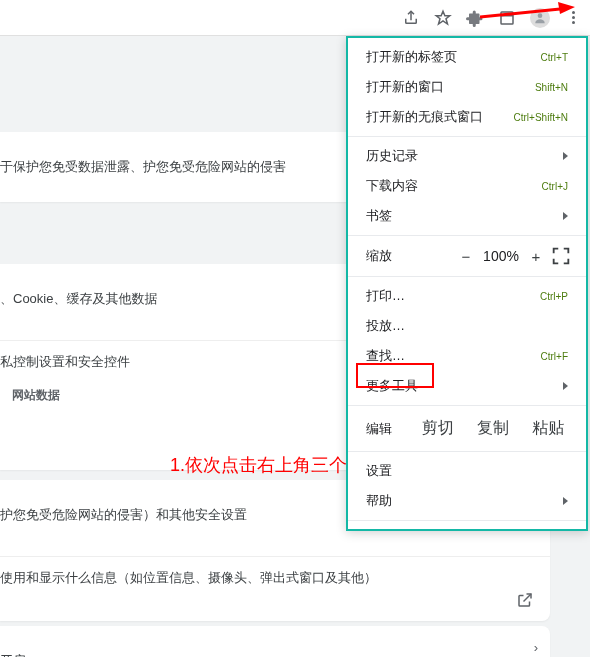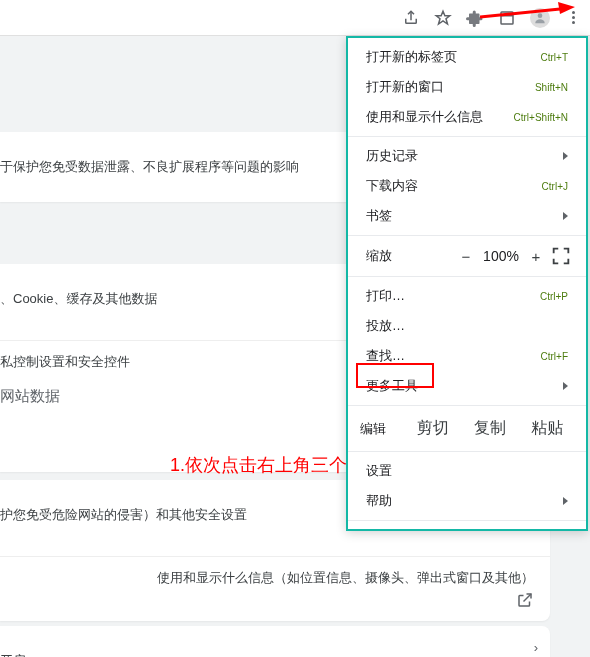--- a/index.html
+++ b/index.html
@@ -62,21 +62,21 @@
       left: 0;
       right: 40px;
       background: #fff;
       border-radius: 0 8px 8px 0;
       padding: 14px 0 14px 0;
       color: #3c4043;
       font-size: 13px;
       box-shadow: 0 1px 2px rgba(0,0,0,0.05);
     }
     .card .row { padding: 12px 16px 12px 0; }
-    .card .subtitle { color:#5f6368; font-size:15px; padding: 4px 16px 6px 0;}
+    .card .subtitle { color:#5f6368; font-size:12px; padding: 4px 16px 6px 12px; font-weight: bold;}
     .sep { border-top:1px solid #eee; }
     .open-icon{
       position:absolute; right:16px; bottom:12px;
       width:18px;height:18px;color:#5f6368;
     }
     .chev{
       position:absolute; right:12px; top:14px;
       color:#5f6368;
     }
     
@@ -112,21 +112,21 @@
       font-size:13px;gap:0;min-height:30px;
     }
     .zoom-row .lbl{ flex:0 0 auto; margin-right:auto;}
     .zoom-btn{
       width:24px;height:24px;display:flex;align-items:center;justify-content:center;
       color:#3c4043;cursor:pointer;font-size:15px;
     }
     .zoom-pct{width:46px;text-align:center;font-size:14px;}
     .fs-btn{width:22px;height:22px;cursor:pointer;color:#3c4043;margin-left:2px;}
     .edit-row{
-      display:flex;align-items:center;padding:4px 10px 4px 12px;
+      display:flex;align-items:center;padding:4px 10px 4px 18px;
       font-size:13px;gap:0;min-height:30px;
     }
     .edit-row .lbl{flex:0 0 auto;margin-right:18px;}
     .edit-row .act{flex:1;text-align:center;font-size:16px;color:#3c4043;cursor:pointer;padding:4px 0;}
     .highlight{
       position:absolute;
       border:2px solid #f00;
       pointer-events:none;
       z-index:20;
     }
@@ -181,32 +181,32 @@
   </div>
 </div>
 
 <svg class="arrow" viewBox="0 0 95 20">
   <line x1="0" y1="15" x2="80" y2="7" stroke="#f00" stroke-width="3"></line>
   <polygon points="95,5 78,0 80,12" fill="#f00"></polygon>
 </svg>
 
 <div class="bg">
   <div class="card" style="top:96px;">
-    <div class="row">于保护您免受数据泄露、不良扩展程序等问题的影响</div>
+    <div class="row">于保护您免受数据泄露、护您免受危险网站的侵害</div>
   </div>
   <div class="card" style="top:228px;padding-bottom:60px;">
     <div class="row">、Cookie、缓存及其他数据</div>
     <div class="row sep" style="margin-top:20px;">私控制设置和安全控件</div>
     <div class="subtitle">网站数据</div>
     <span class="chev" style="top:auto;bottom:14px;">›</span>
   </div>
   <div class="card" style="top:444px;padding-bottom:22px;">
     <div class="row">护您免受危险网站的侵害）和其他安全设置</div>
     <span class="chev">›</span>
-    <div class="row sep" style="margin-top:20px;text-align:right;">使用和显示什么信息（如位置信息、摄像头、弹出式窗口及其他）</div>
+    <div class="row sep" style="margin-top:20px;">使用和显示什么信息（如位置信息、摄像头、弹出式窗口及其他）</div>
     <div class="open-icon">
       <svg viewBox="0 0 24 24" fill="none" stroke="currentColor" stroke-width="2">
           <path d="M14 4h6v6"></path>
           <path d="M20 4L10 14"></path>
           <path d="M18 14v5a1 1 0 01-1 1H5a1 1 0 01-1-1V7a1 1 0 011-1h5"></path>
         </svg>
     </div>
   </div>
   <div class="card" style="top:590px;">
     <div class="row">开启</div>
@@ -219,21 +219,21 @@
 <div class="menu">
   <div class="menu-item">
     <span>打开新的标签页</span>
     <span class="short">Ctrl+T</span>
   </div>
   <div class="menu-item">
     <span>打开新的窗口</span>
     <span class="short">Shift+N</span>
   </div>
   <div class="menu-item">
-    <span>使用和显示什么信息</span>
+    <span>打开新的无痕式窗口</span>
     <span class="short">Ctrl+Shift+N</span>
   </div>
   <div class="menu-sep"></div>
   <div class="menu-item">
     <span>历史记录</span>
     <span class="tri"></span>
   </div>
   <div class="menu-item">
     <span>下载内容</span>
     <span class="short">Ctrl+J</span>

